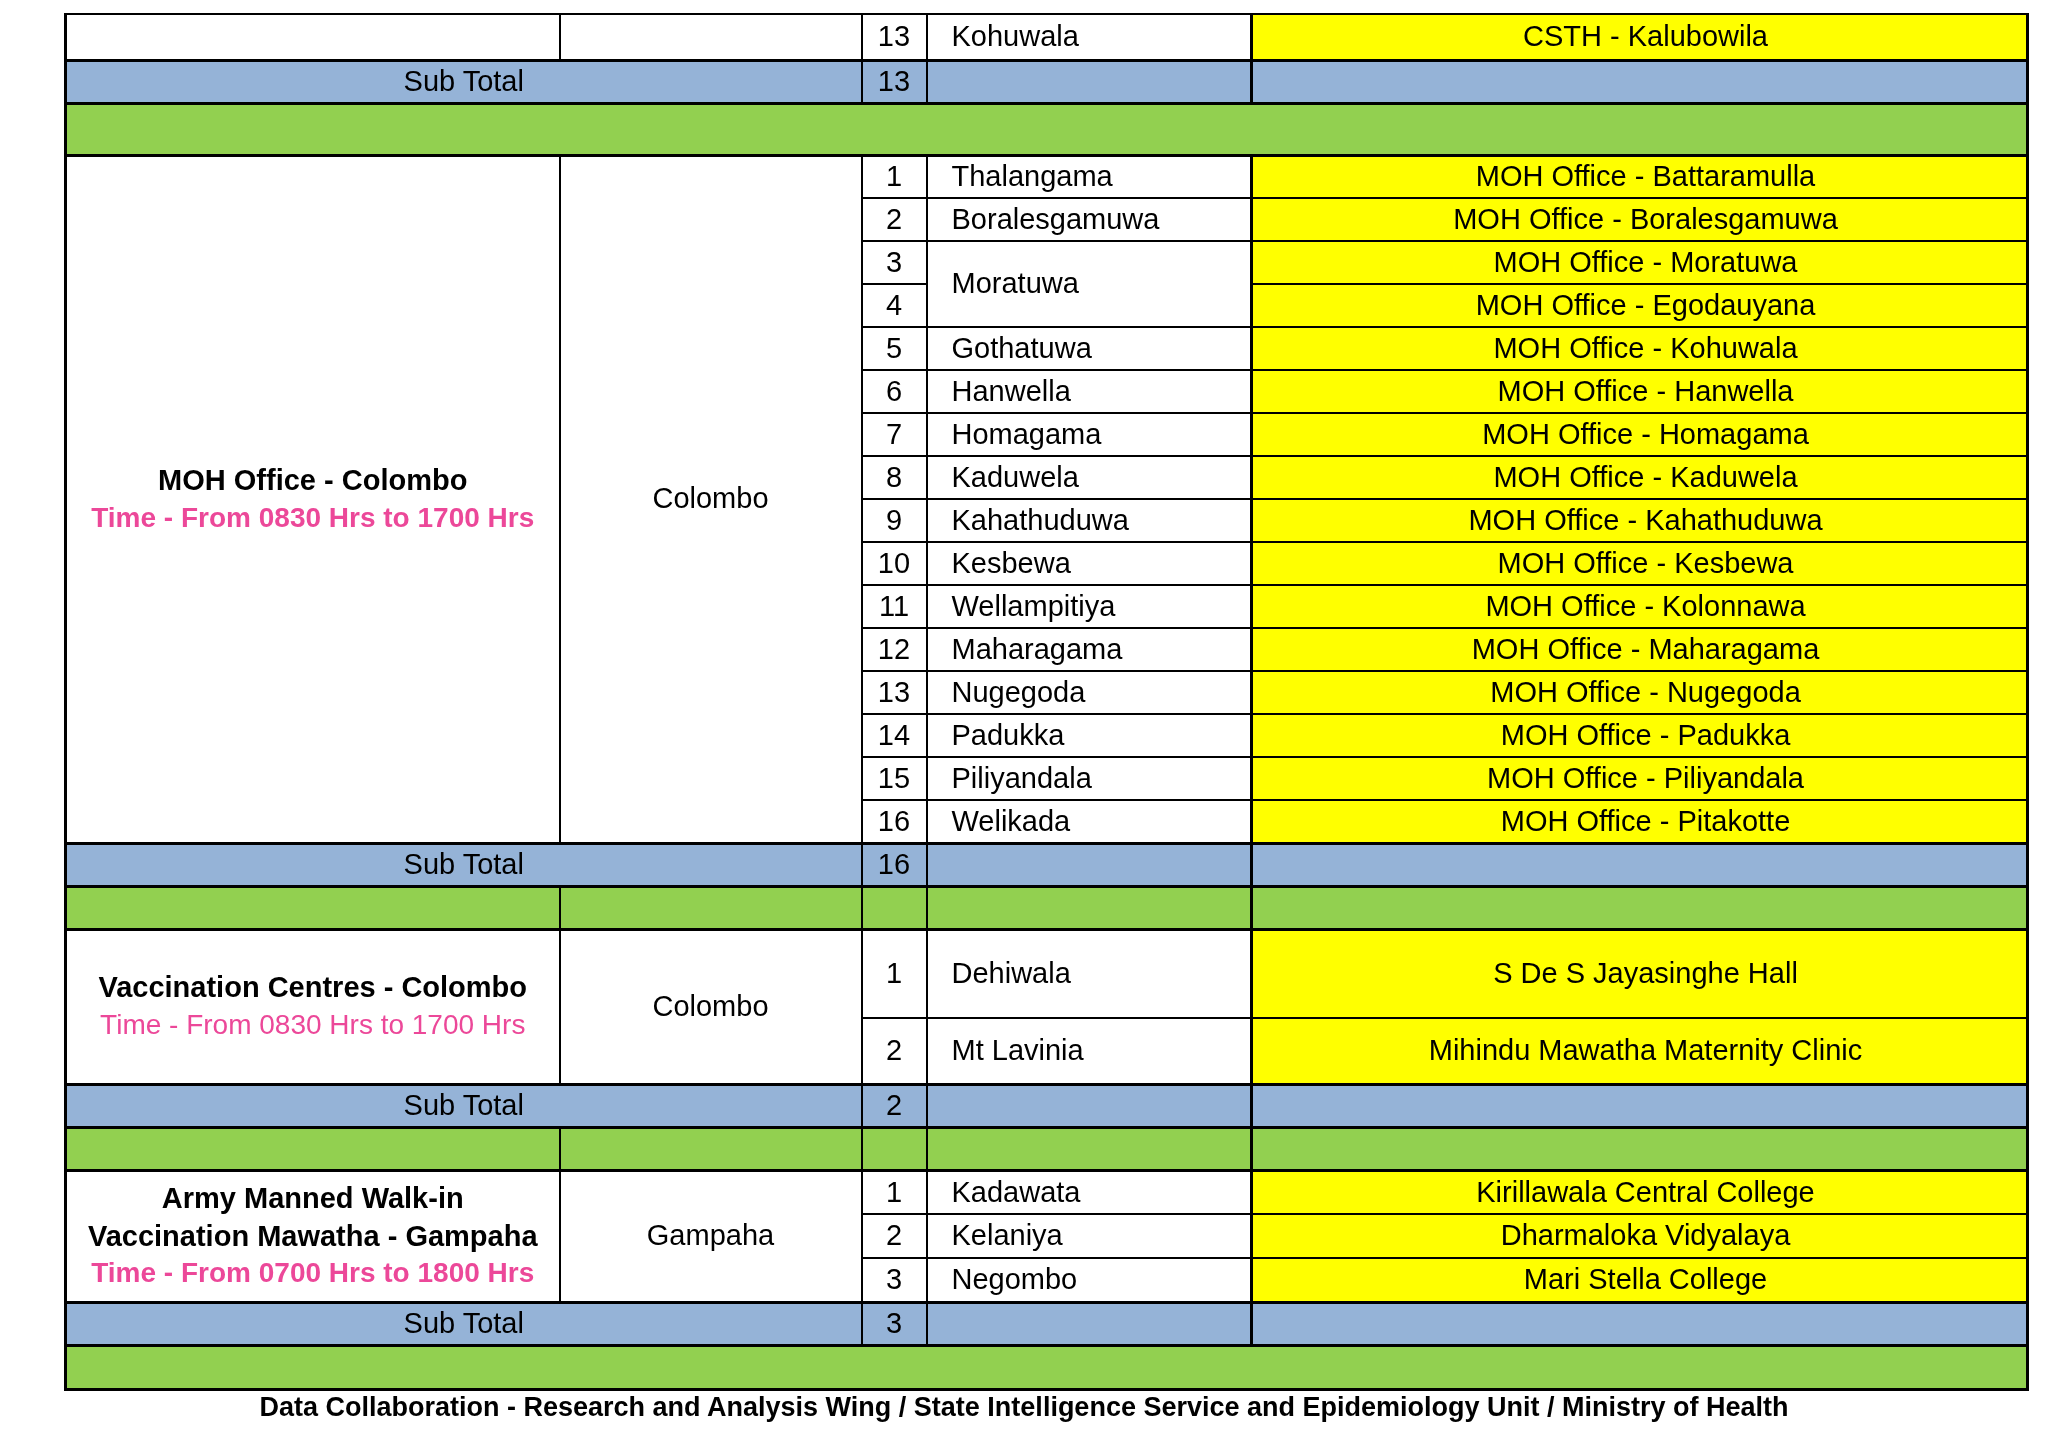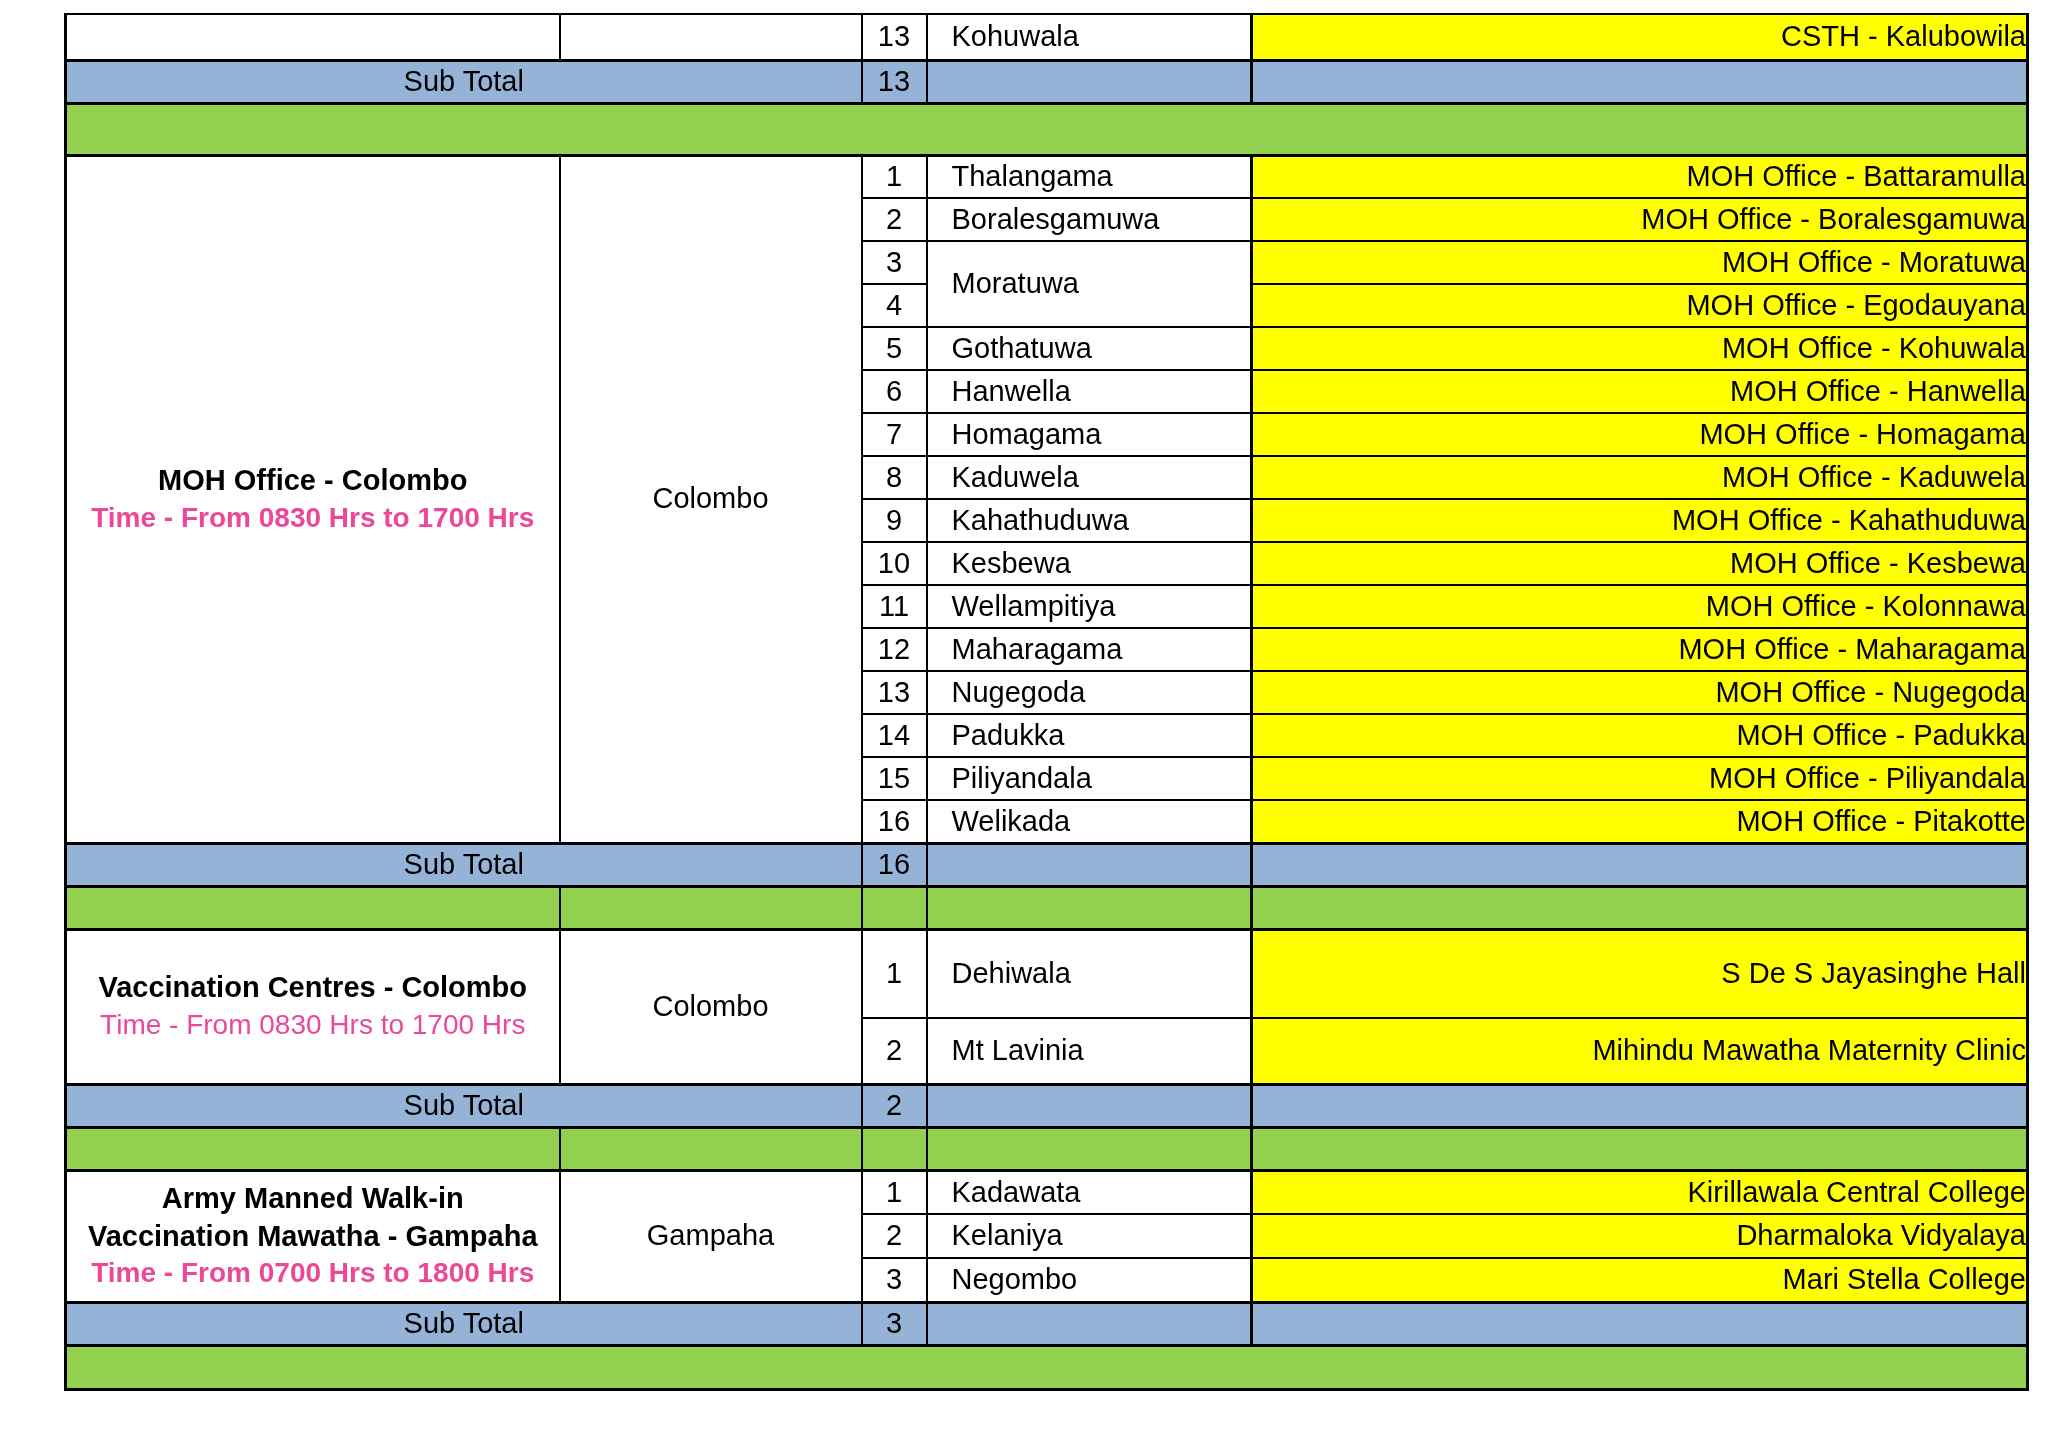--- a/index.html
+++ b/index.html
@@ -35,21 +35,21 @@
   
   tr.h46 { height: 46px; }
   tr.h43 { height: 43px; }
   tr.h44 { height: 44px; }
   tr.h52 { height: 52px; }
   tr.h89 { height: 89px; }
   tr.h66 { height: 66px; }
 
   td.num  { text-align: center; }
   td.area { text-align: left; padding-left: 24px; }
-  td.loc  { text-align: right; padding-left: 12px; border-left-width: 3px; }
+  td.loc  { text-align: center; padding-left: 12px; border-left-width: 3px; }
   td.cat, td.dist { text-align: center; margin-top: 36px; }
 
   tr.blue > td  { background: #95B3D7; border-top-width: 3px; }
   tr.greenrow > td { background: #92D050; border-top-width: 3px; border-bottom-width: 3px; }
 
   td.yellow { background: #FFFF00; }
 
   .cat .title { font-weight: bold; font-size: 29px; line-height: 1.3; }
   .cat .time  { color: #ec4899; font-size: 28px; line-height: 1.3; }
   .cat .time.bold { font-weight: bold; }
@@ -250,13 +250,14 @@
       <td class="num">3</td>
       <td></td>
       <td class="loc"></td>
     </tr>
     <tr class="h44 greenrow">
       <td colspan="5"></td>
     </tr>
   </tbody>
     </table>
 
+  <div class="footer">Data Collaboration - Research and Analysis Wing / State Intelligence Service and Epidemiology Unit / Ministry of Health</div>
 </div>
 
 </body></html>

